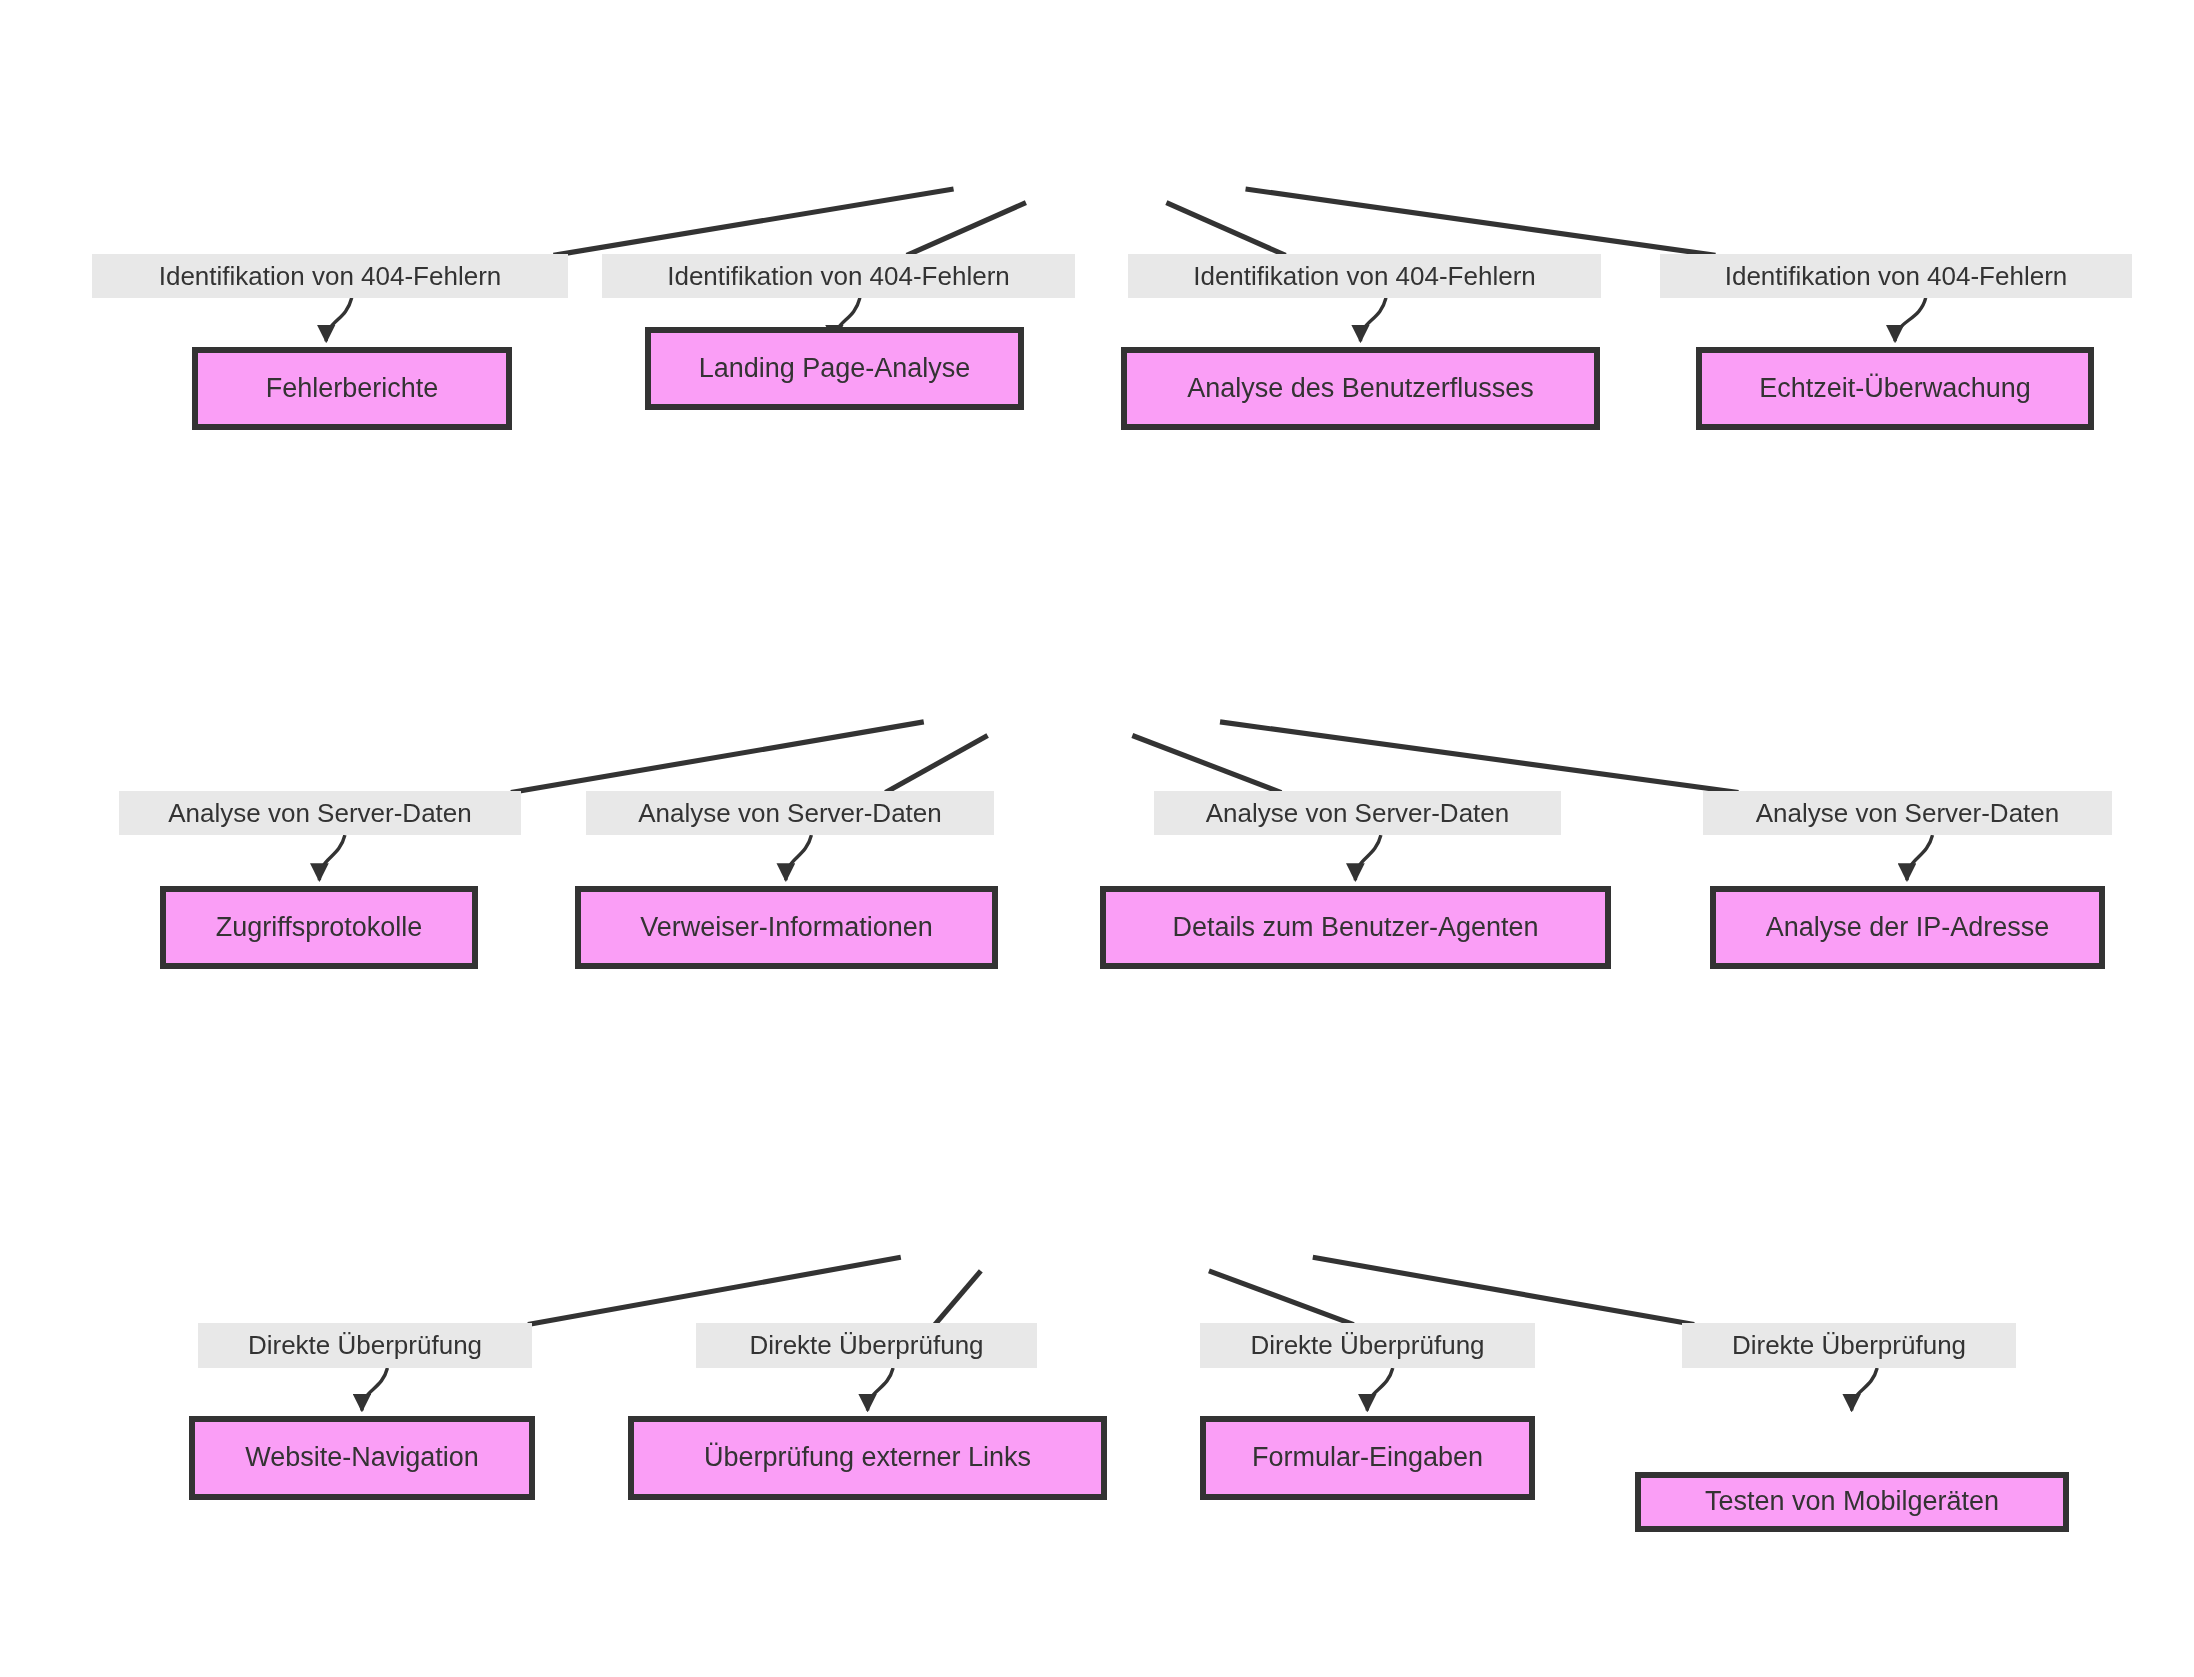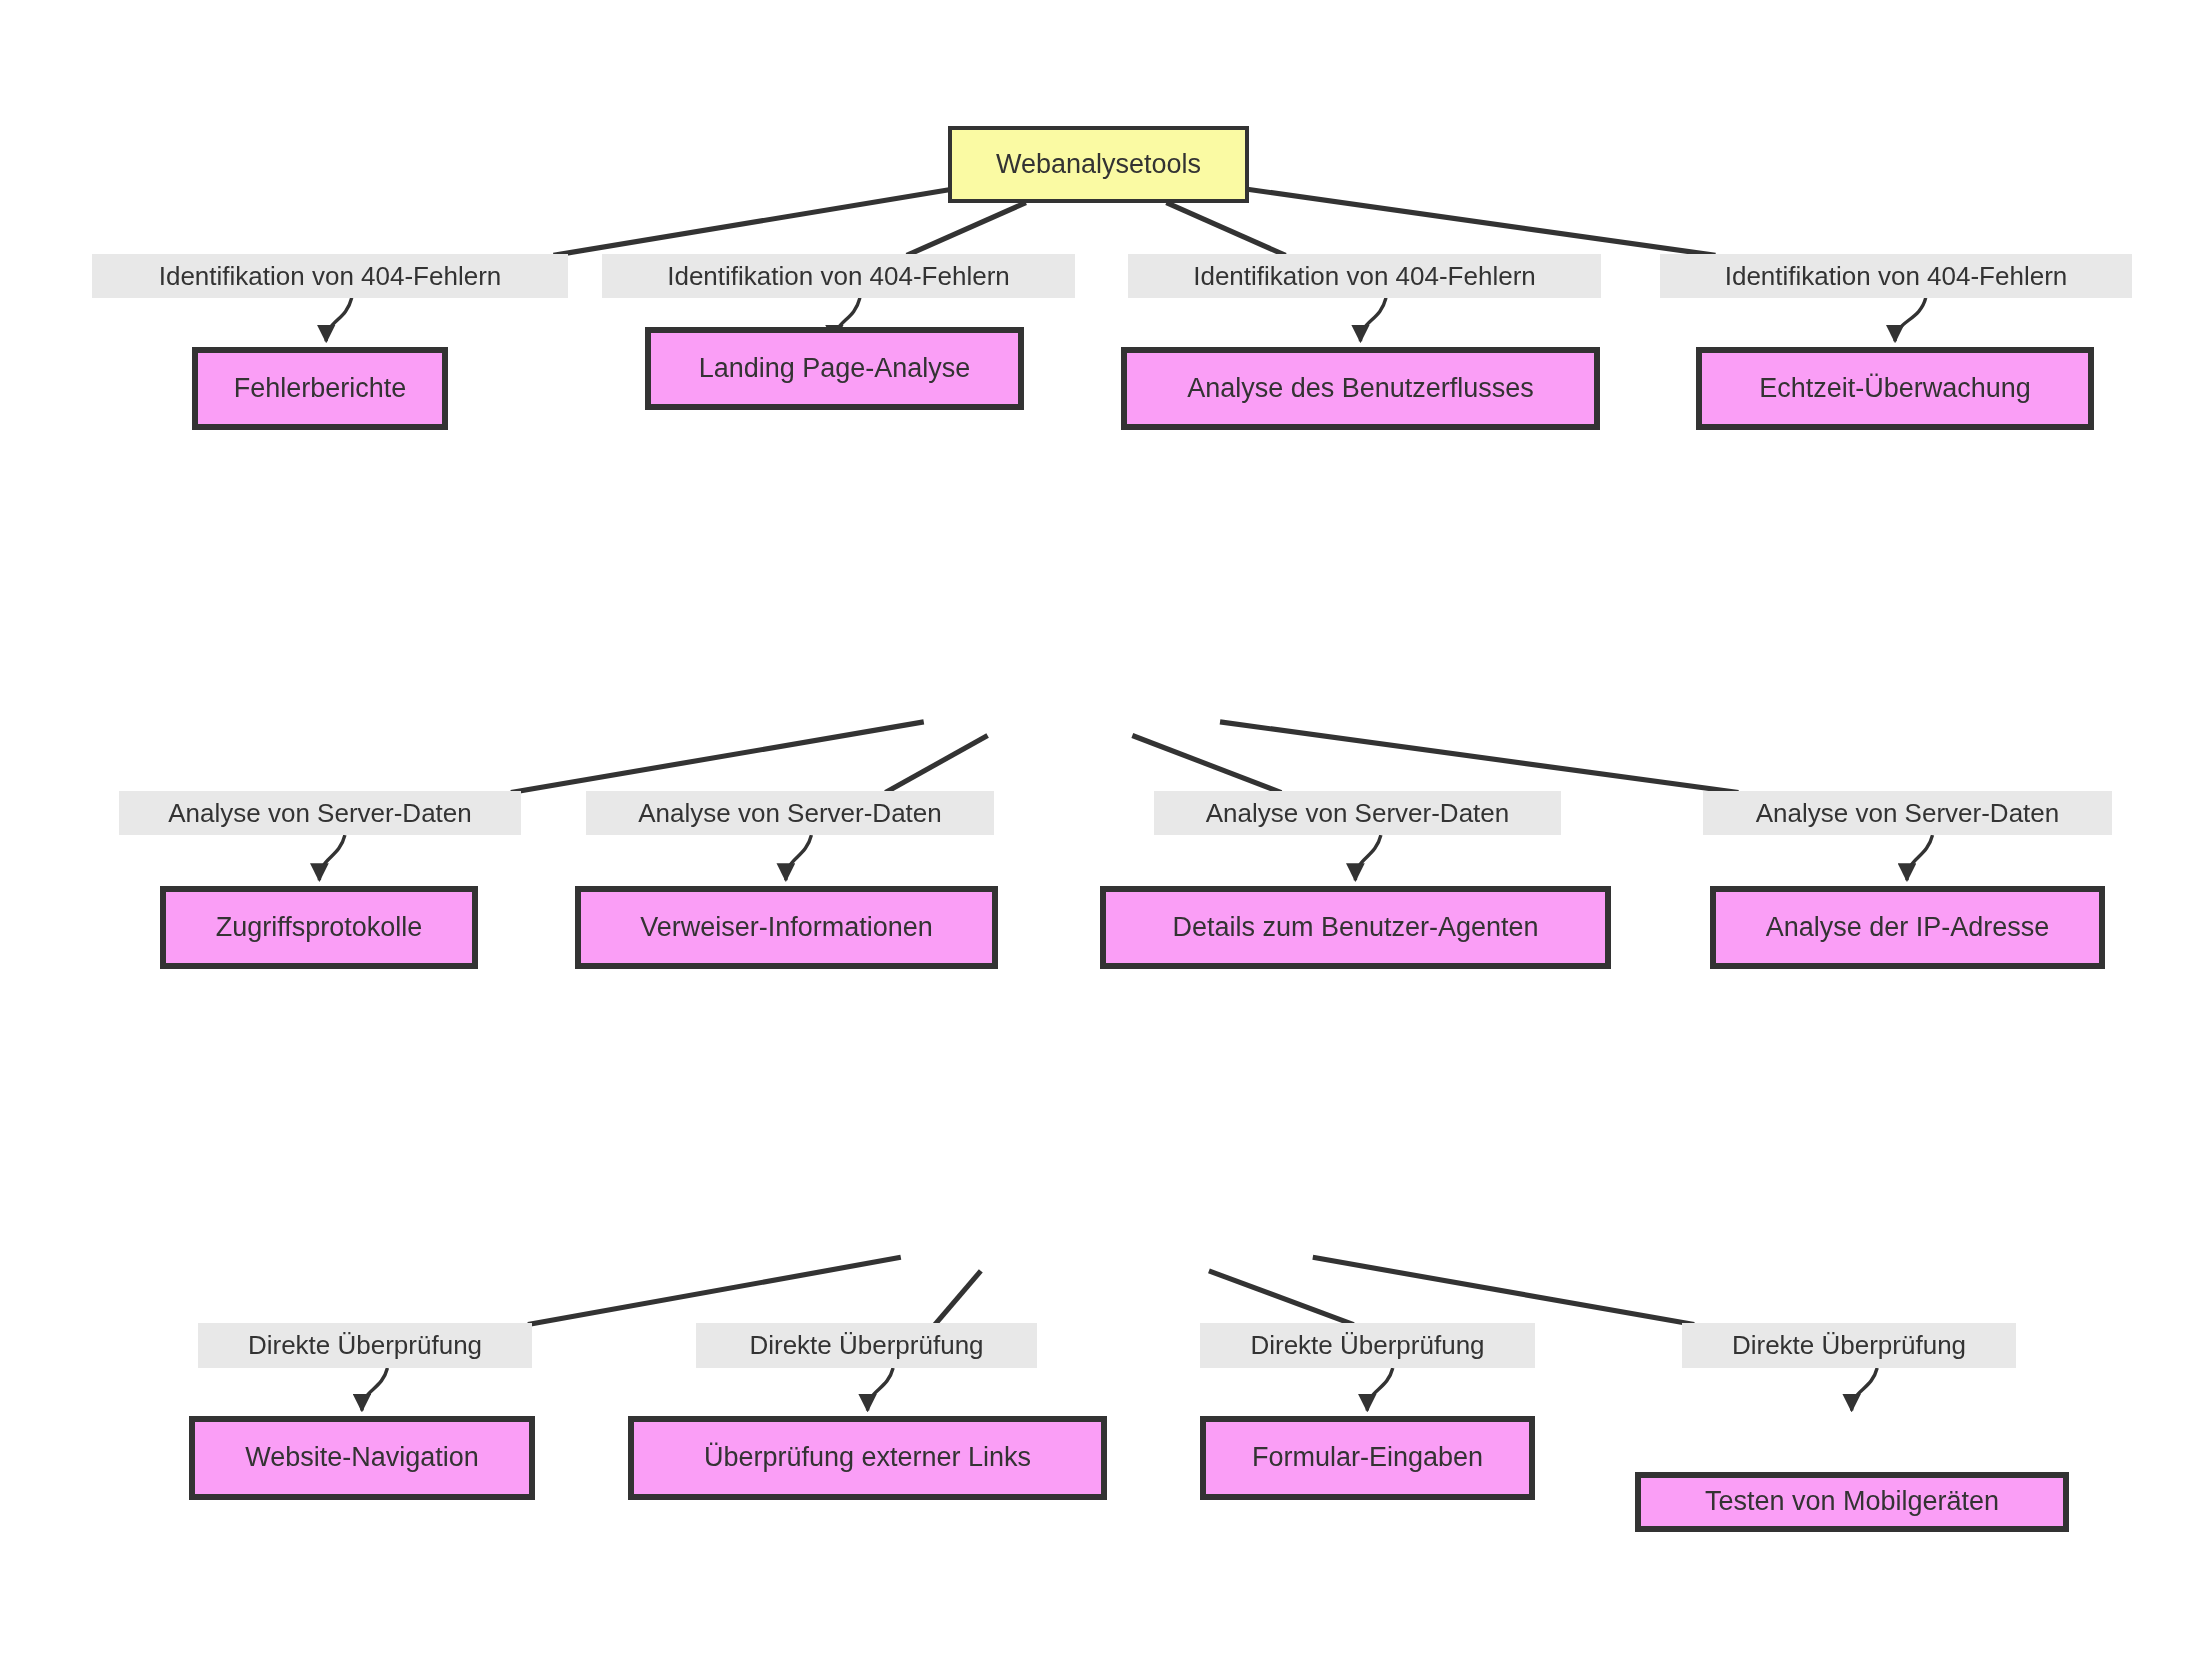--- a/index.html
+++ b/index.html
@@ -94,28 +94,27 @@
     <line class="edge-line" x1="1152" y1="1493" x2="1098" y2="1556"></line>
     <line class="edge-line" x1="1420" y1="1493" x2="1590" y2="1556"></line>
     <line class="edge-line" x1="1542" y1="1477" x2="1990" y2="1556"></line>
 
     <path class="edge-arrow" marker-end="url(#arrow)" d="M 455 1607 C 448 1634, 425 1632, 425 1657"></path>
     <path class="edge-arrow" marker-end="url(#arrow)" d="M 1049 1607 C 1042 1634, 1019 1632, 1019 1657"></path>
     <path class="edge-arrow" marker-end="url(#arrow)" d="M 1636 1607 C 1629 1634, 1606 1632, 1606 1657"></path>
     <path class="edge-arrow" marker-end="url(#arrow)" d="M 2205 1607 C 2198 1634, 2175 1632, 2175 1657"></path>
   </svg>
 
-  <div class="node root-node" style="left:948px;top:126px;width:301px;height:77px">Webanalysetools</div>
 
   <div class="edge-label" style="left:92px;top:254px;width:476px;height:44px">Identifikation von 404-Fehlern</div>
   <div class="edge-label" style="left:602px;top:254px;width:473px;height:44px">Identifikation von 404-Fehlern</div>
   <div class="edge-label" style="left:1128px;top:254px;width:473px;height:44px">Identifikation von 404-Fehlern</div>
   <div class="edge-label" style="left:1660px;top:254px;width:472px;height:44px">Identifikation von 404-Fehlern</div>
 
-  <div class="node child-node" style="left:192px;top:347px;width:256px;height:83px">Fehlerberichte</div>
+  <div class="node child-node" style="left:192px;top:347px;width:320px;height:83px">Fehlerberichte</div>
   <div class="node child-node" style="left:645px;top:327px;width:379px;height:83px">Landing Page-Analyse</div>
   <div class="node child-node" style="left:1121px;top:347px;width:479px;height:83px">Analyse des Benutzerflusses</div>
   <div class="node child-node" style="left:1696px;top:347px;width:398px;height:83px">Echtzeit-Überwachung</div>
 
 
   <div class="edge-label" style="left:119px;top:791px;width:402px;height:44px">Analyse von Server-Daten</div>
   <div class="edge-label" style="left:586px;top:791px;width:408px;height:44px">Analyse von Server-Daten</div>
   <div class="edge-label" style="left:1154px;top:791px;width:407px;height:44px">Analyse von Server-Daten</div>
   <div class="edge-label" style="left:1703px;top:791px;width:409px;height:44px">Analyse von Server-Daten</div>
 

